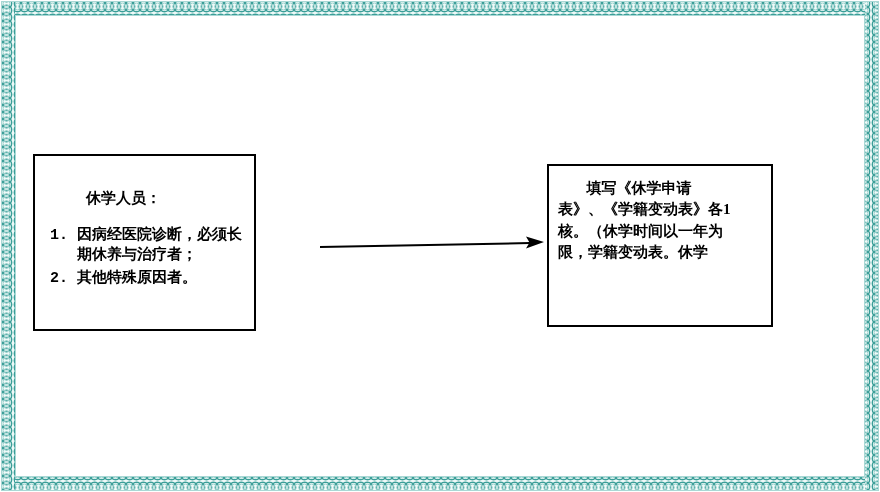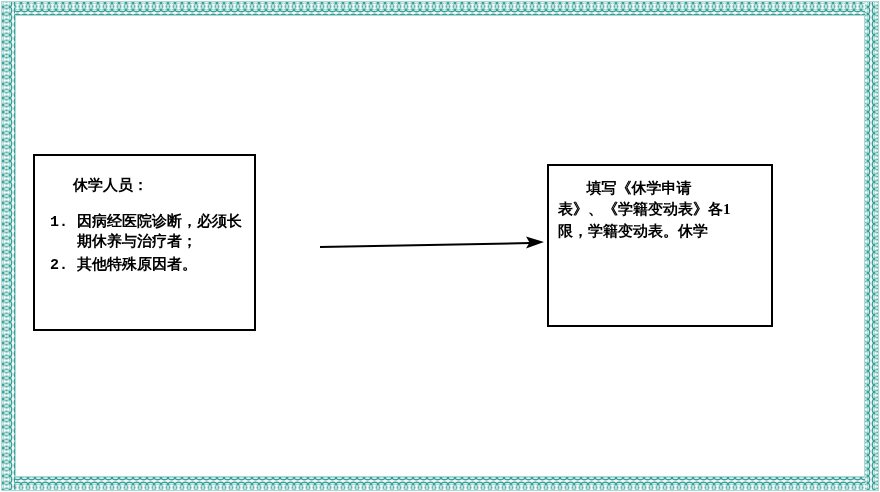--- a/index.html
+++ b/index.html
@@ -23,21 +23,21 @@
     font-weight: bold;
     font-size: 15px;
     line-height: 1.38;
   }
   .left-box {
     left: 33px; top: 154px;
     width: 223px; height: 177px;
     padding: 15px 10px 10px 14px;
   }
   .left-box .title {
-    margin: 4px;
+    margin: 17px;
     padding-left: 20px;
   }
   .left-box ol {
     margin: 17px 0 0 0;
     padding-left: 28px;
     font-family: Liberation Mono, monospace;
   }
   .left-box li { margin: 0 0 2px 0; }
   .right-box {
     left: 547px; top: 164px;
@@ -91,14 +91,15 @@
 </div>
 
 <svg class="arrow-svg" width="880" height="492" viewBox="0 0 880 492" xmlns="http://www.w3.org/2000/svg">
   <line x1="320" y1="247" x2="530" y2="243" stroke="#000" stroke-width="2"></line>
   <polygon points="544,242 526,236.5 529.5,242.5 526,248.5" fill="#000"></polygon>
 </svg>
 
 <div class="box right-box">
   <p class="line first">填写《休学申请</p>
   <p class="line">表》、《学籍变动表》各1</p>
+  <p class="line">核。（休学时间以一年为</p>
   <p class="line">限，学籍变动表。休学</p>
 </div>
 
 </body></html>

